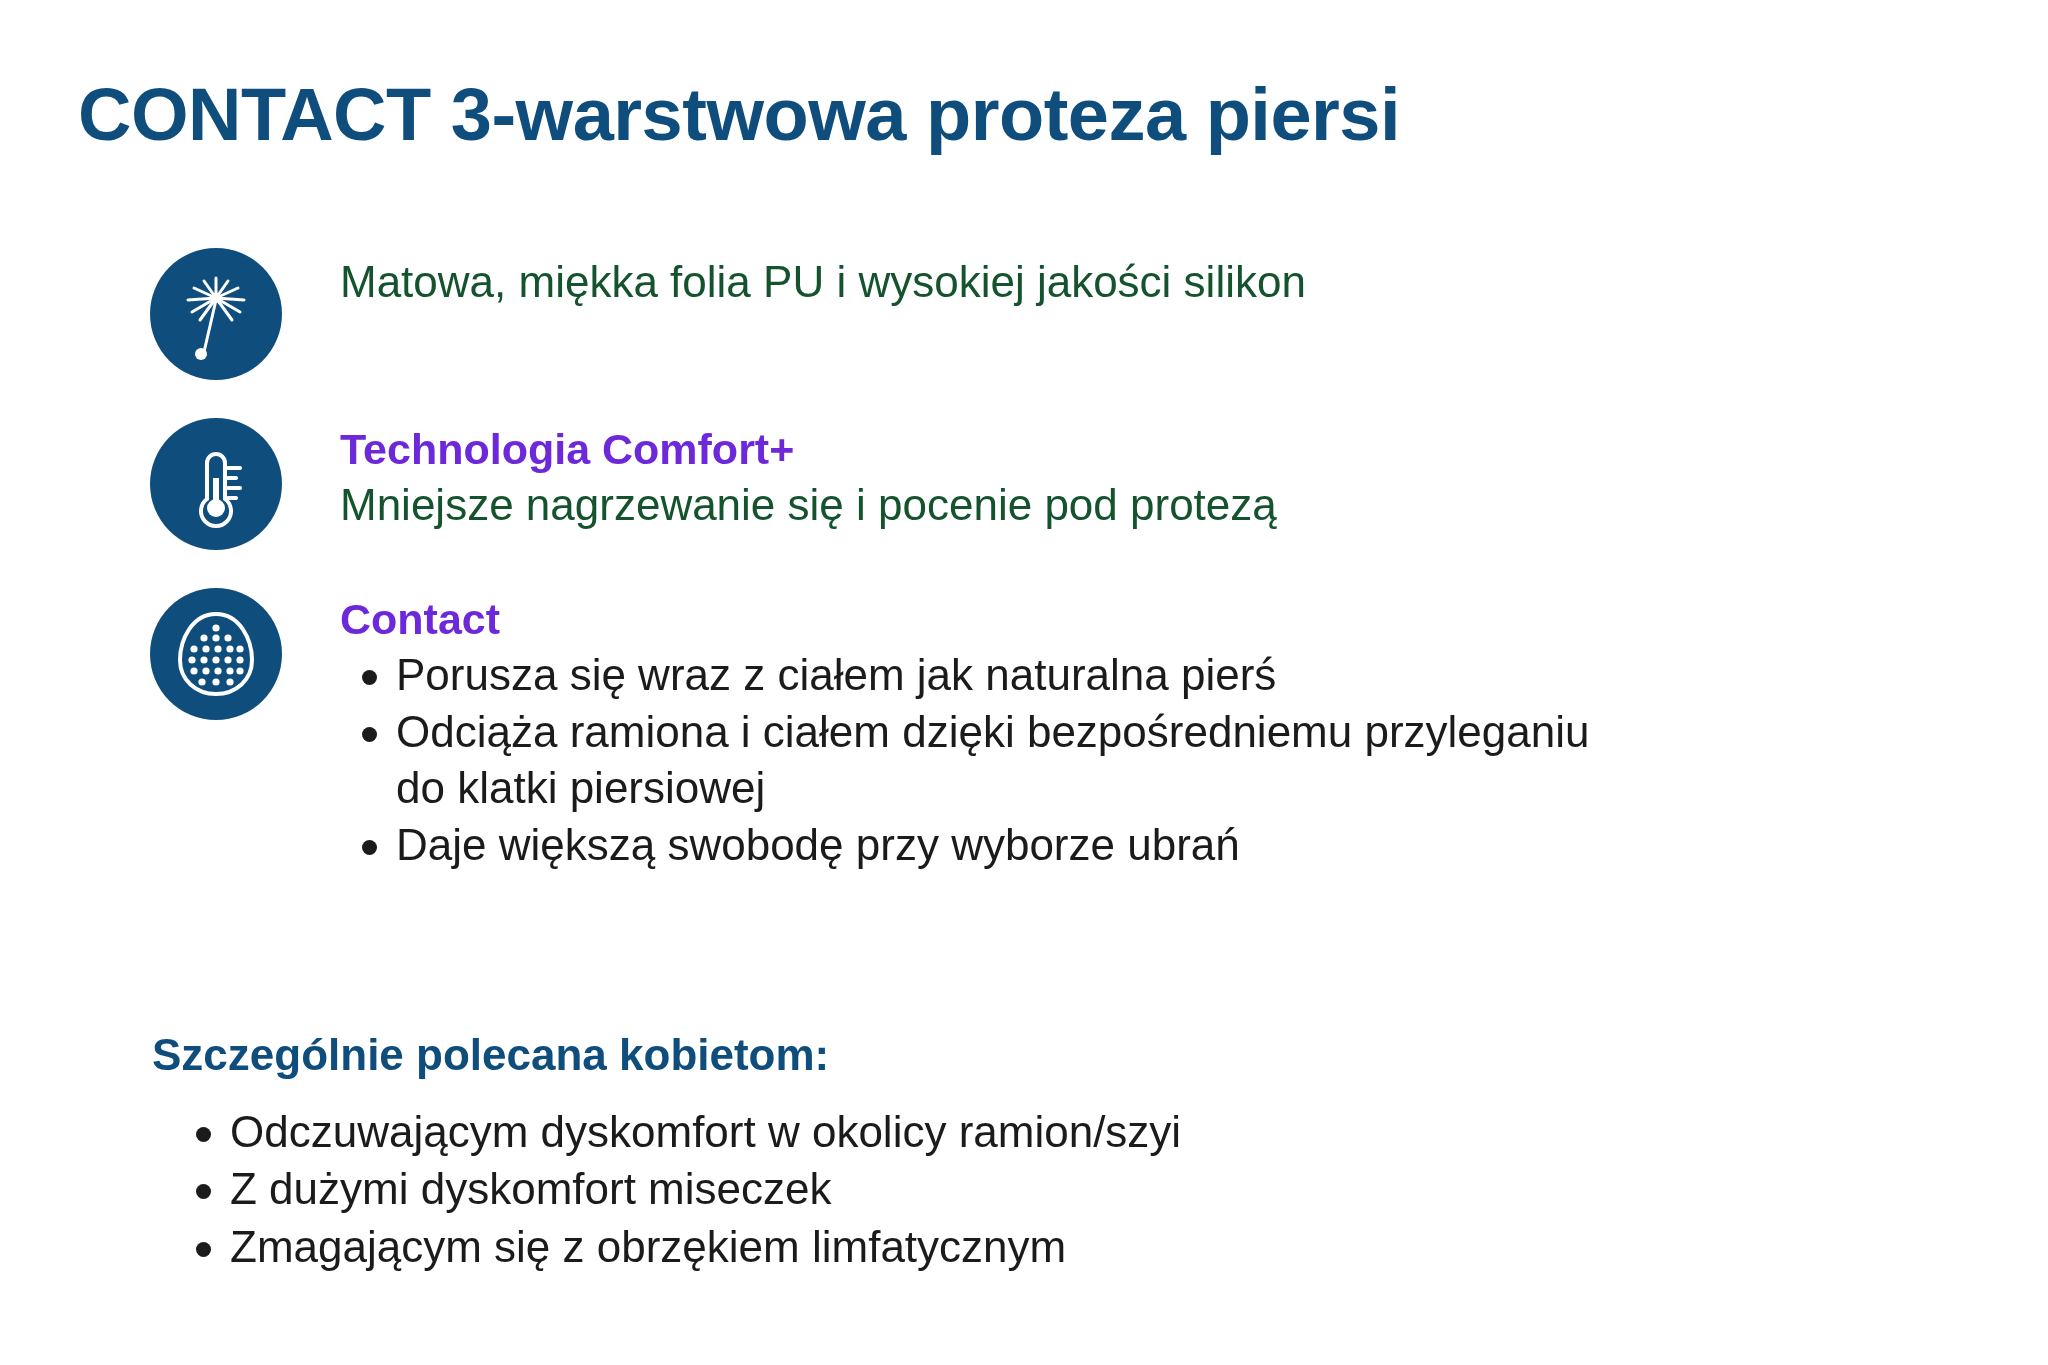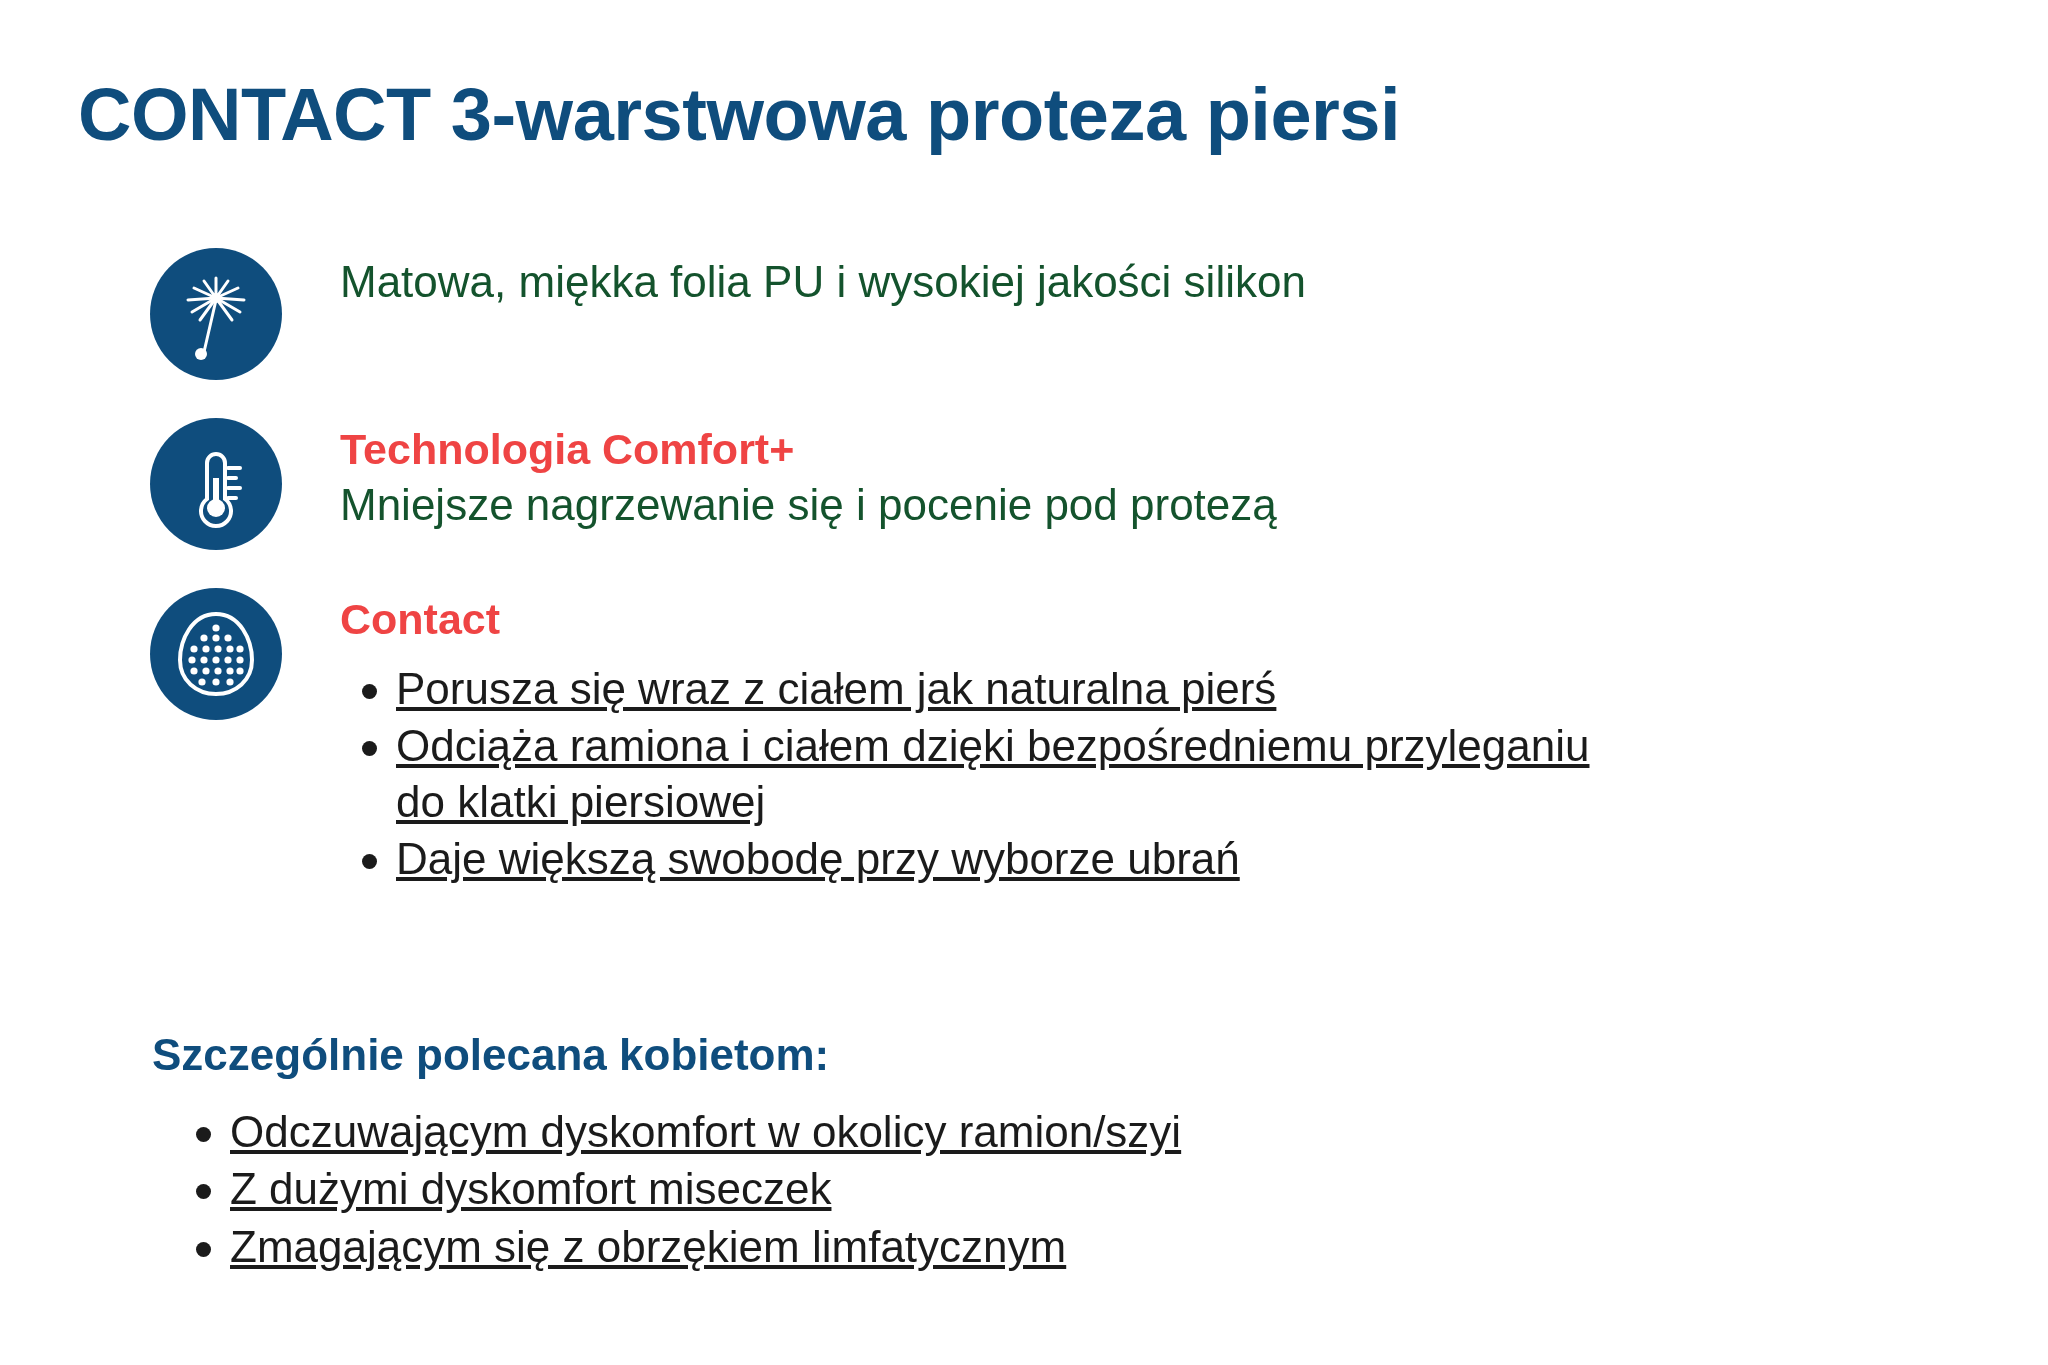--- a/index.html
+++ b/index.html
@@ -60,37 +60,36 @@
   .feature .badge svg {
     display: block;
   }
   .feature .body {
     flex: 1 1 auto;
     padding-top: 6px;
   }
   .feat-head {
     font-size: 43px;
     font-weight: 700;
-    color: #ef4444;
+    color: #6d28d9;
     line-height: 1.18;
     margin-bottom: 2px;
   }
   .feat-text {
     font-size: 44px;
     font-weight: 400;
     color: #14532d;
     line-height: 1.28;
   }
   .feat-text .l2 { display: block; }
 
   ul.bullets {
     list-style: none;
-    margin: 16px 0 0 0;
+    margin: 2px 0 0 0;
     padding: 0;
-    text-decoration: underline;
   }
   ul.bullets li {
     position: relative;
     padding-left: 56px;
     font-size: 44px;
     line-height: 1.26;
     color: #1b1b1b;
     margin-bottom: 2px;
   }
   ul.bullets li::before {

